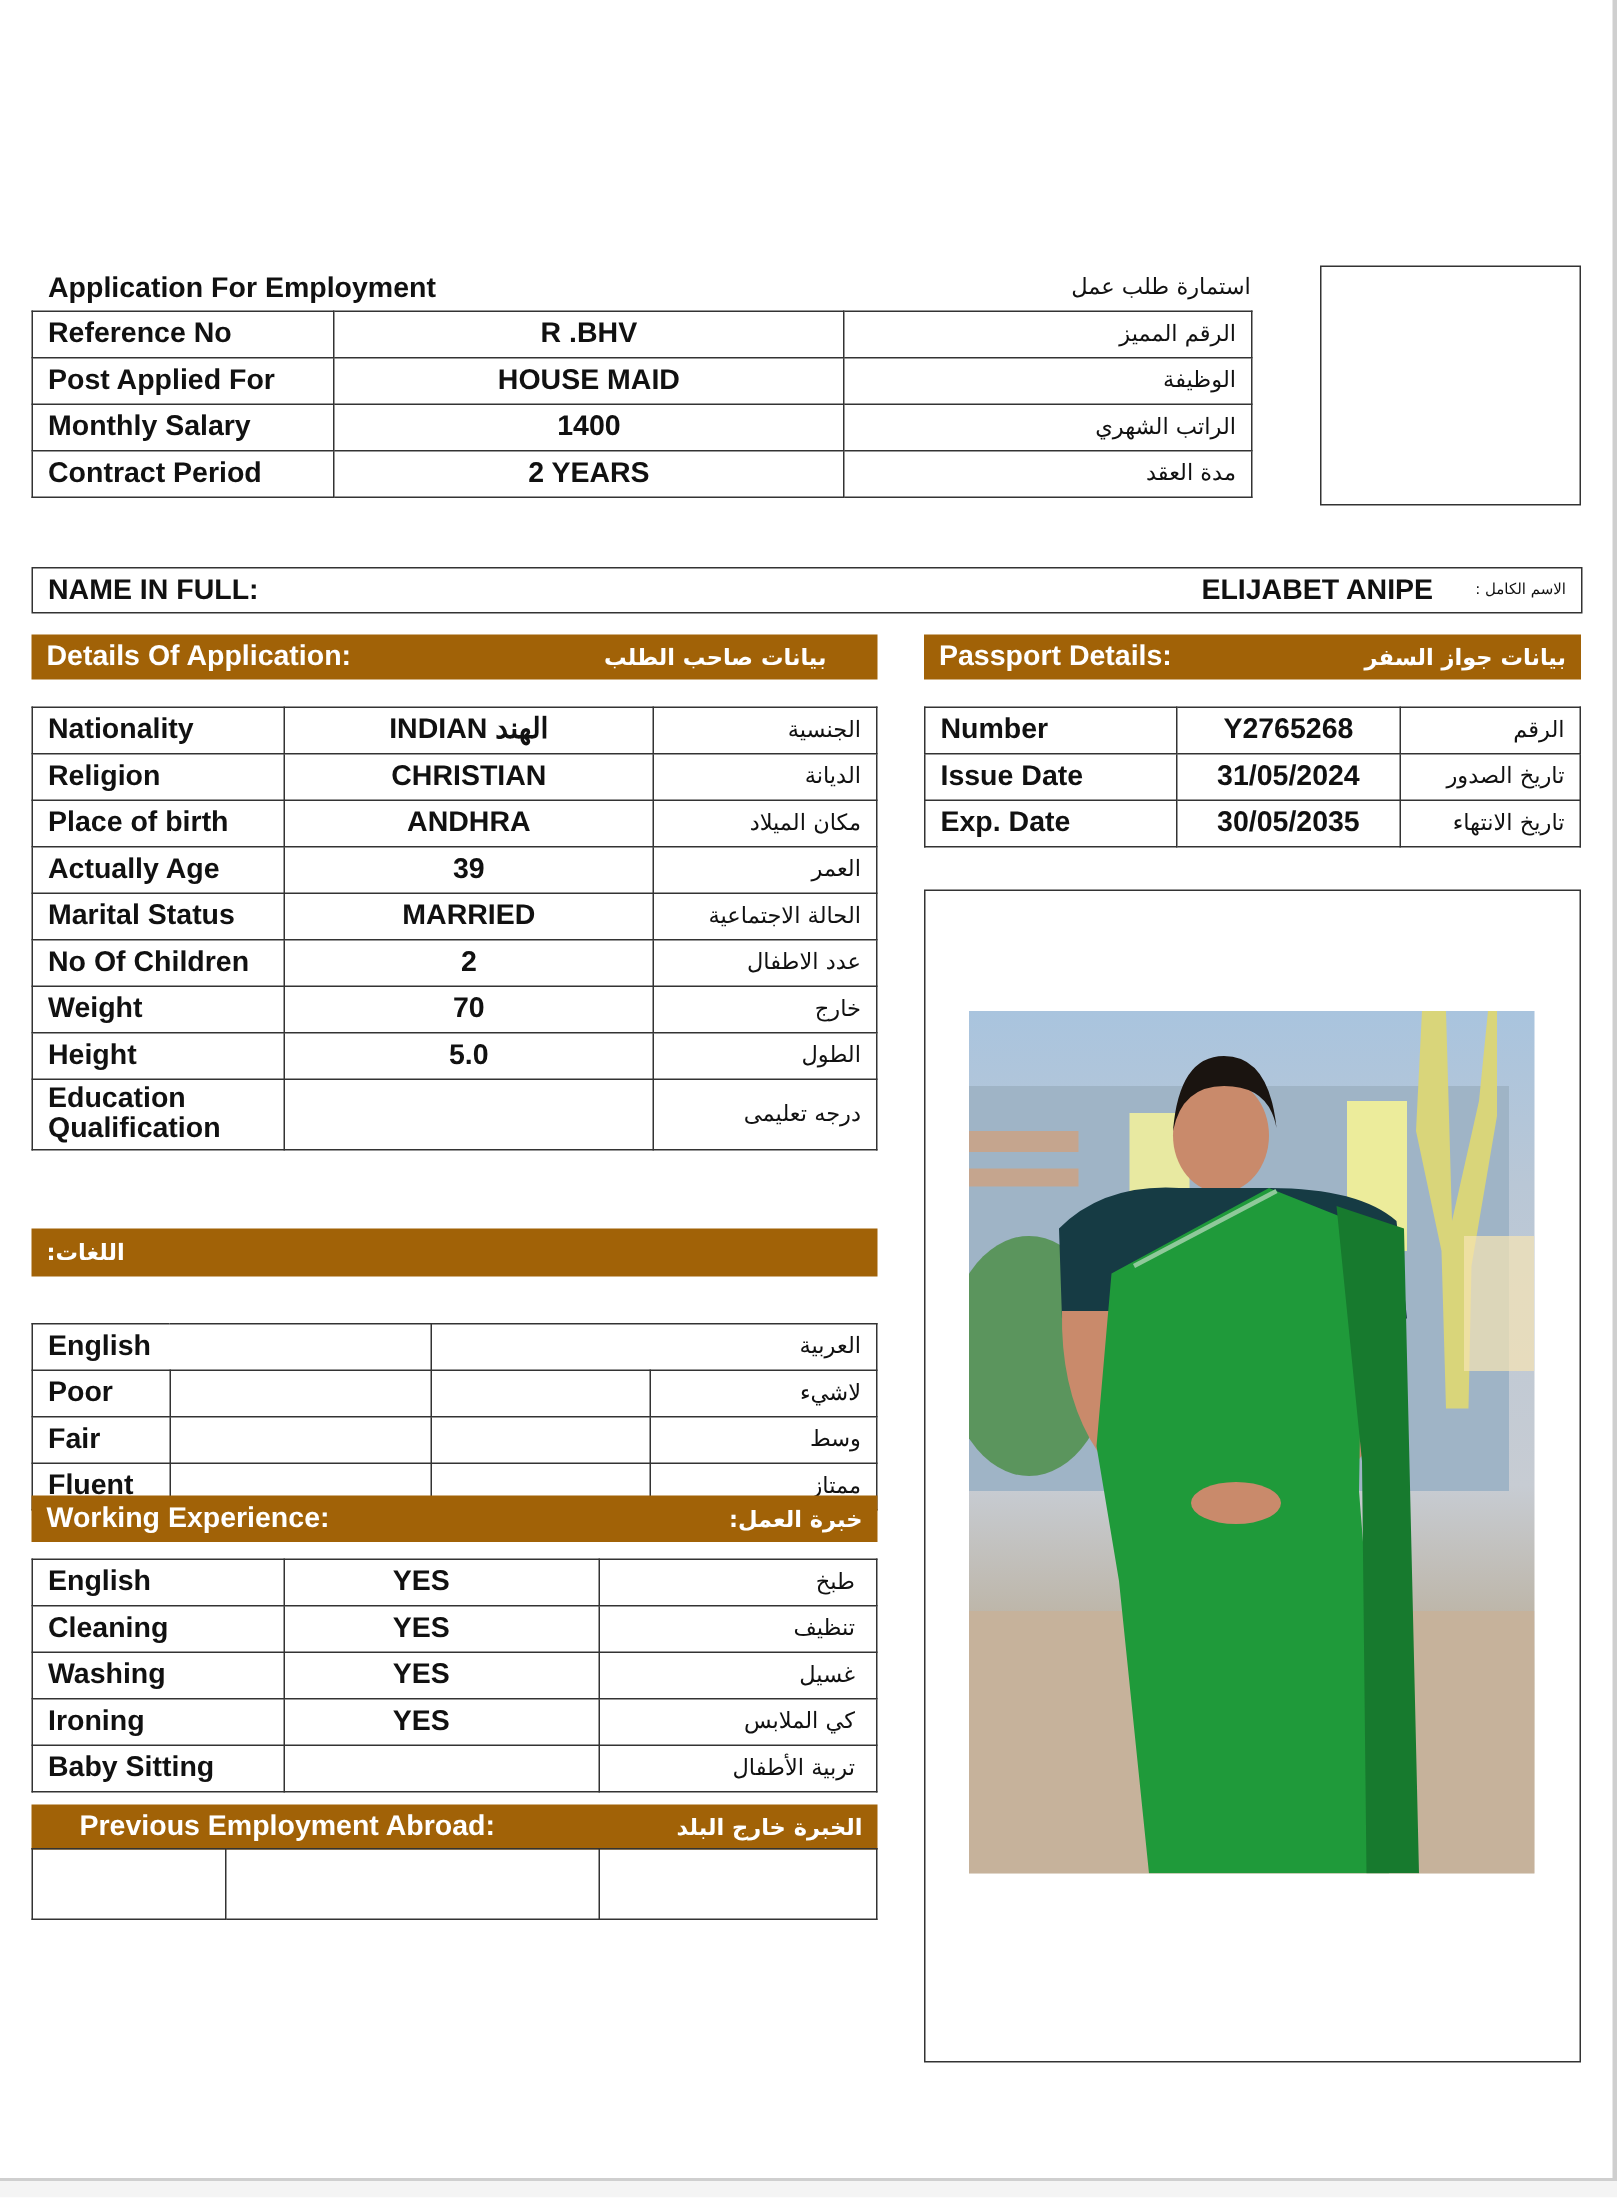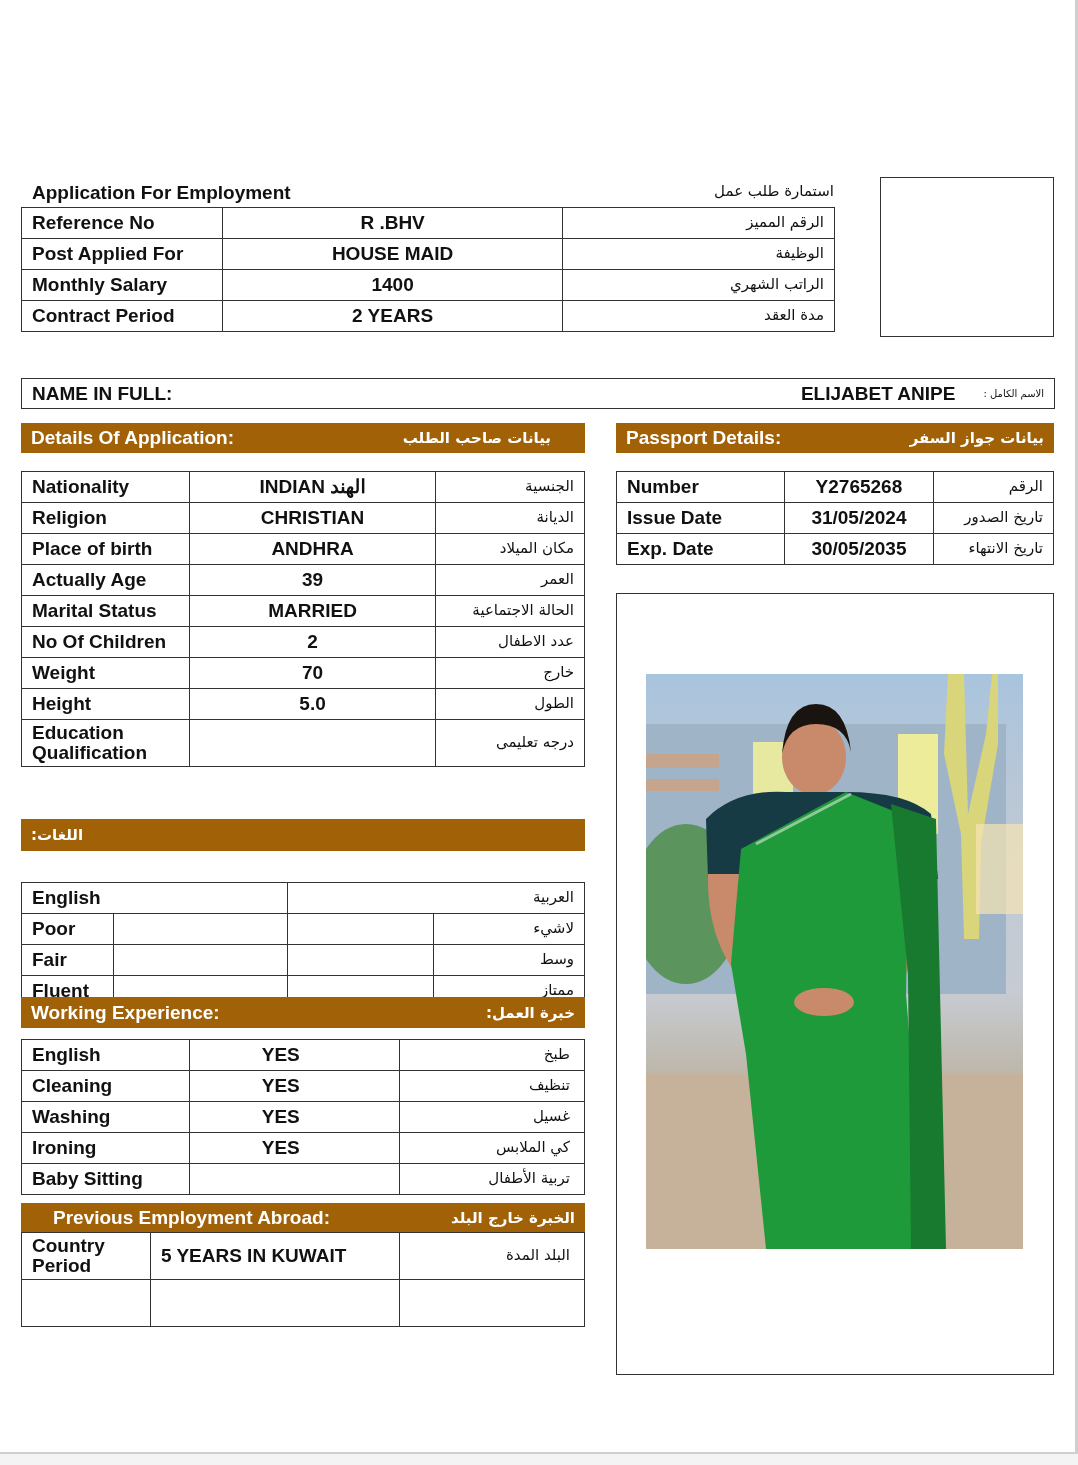--- a/index.html
+++ b/index.html
@@ -234,28 +234,20 @@
   <span>Previous Employment Abroad:</span>
   <span class="ar">الخبرة خارج البلد</span>
 </div>
 <table style="left:21px;top:1232px;width:564px;">
   <colgroup>
       <col style="width:129px">
       <col style="width:250px">
       <col style="width:185px">
     </colgroup>
   <tbody>
-    <tr style="height:47px;">
-      <td style="height:47px;">
-        <div>Country</div>
-        <div>Period</div>
-      </td>
-      <td>5 YEARS IN KUWAIT</td>
-      <td class="r" style="padding-right:14px;">البلد المدة</td>
-    </tr>
     <tr>
       <td style="height:47px;"></td>
       <td></td>
       <td></td>
     </tr>
   </tbody>
 </table>
 
 <div class="photo-frame"></div>
 <div class="photo">

